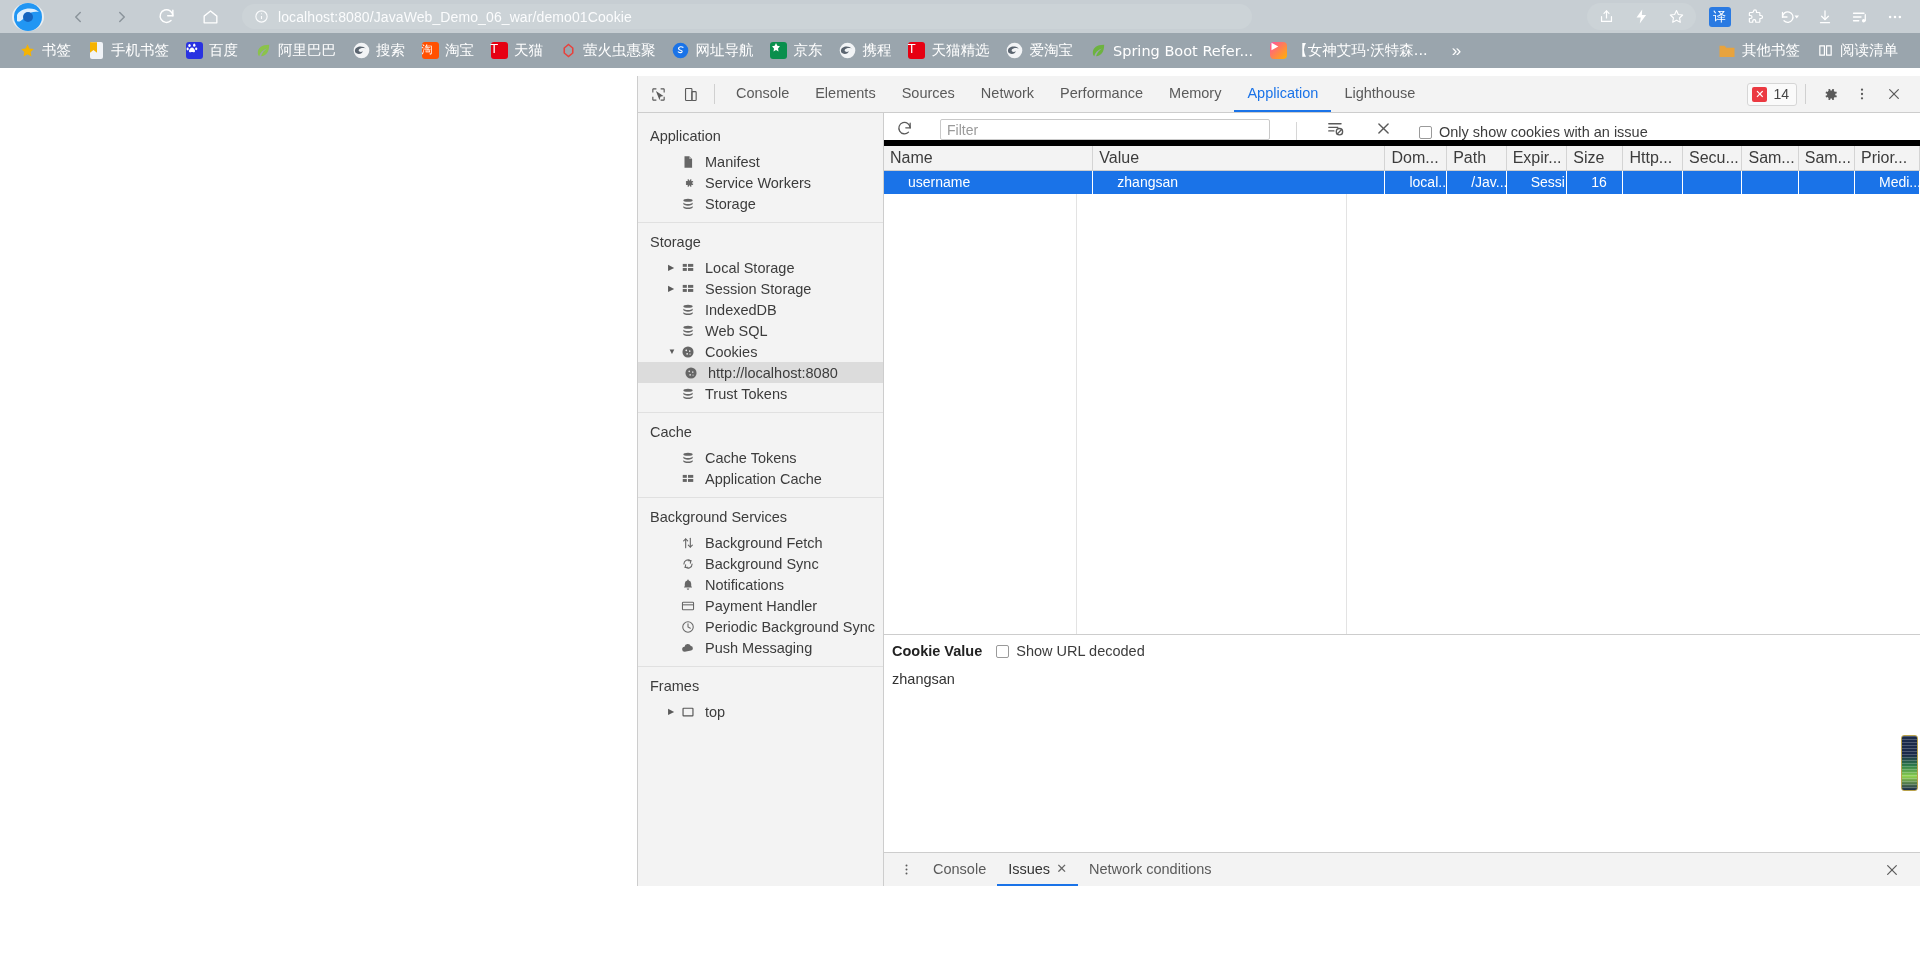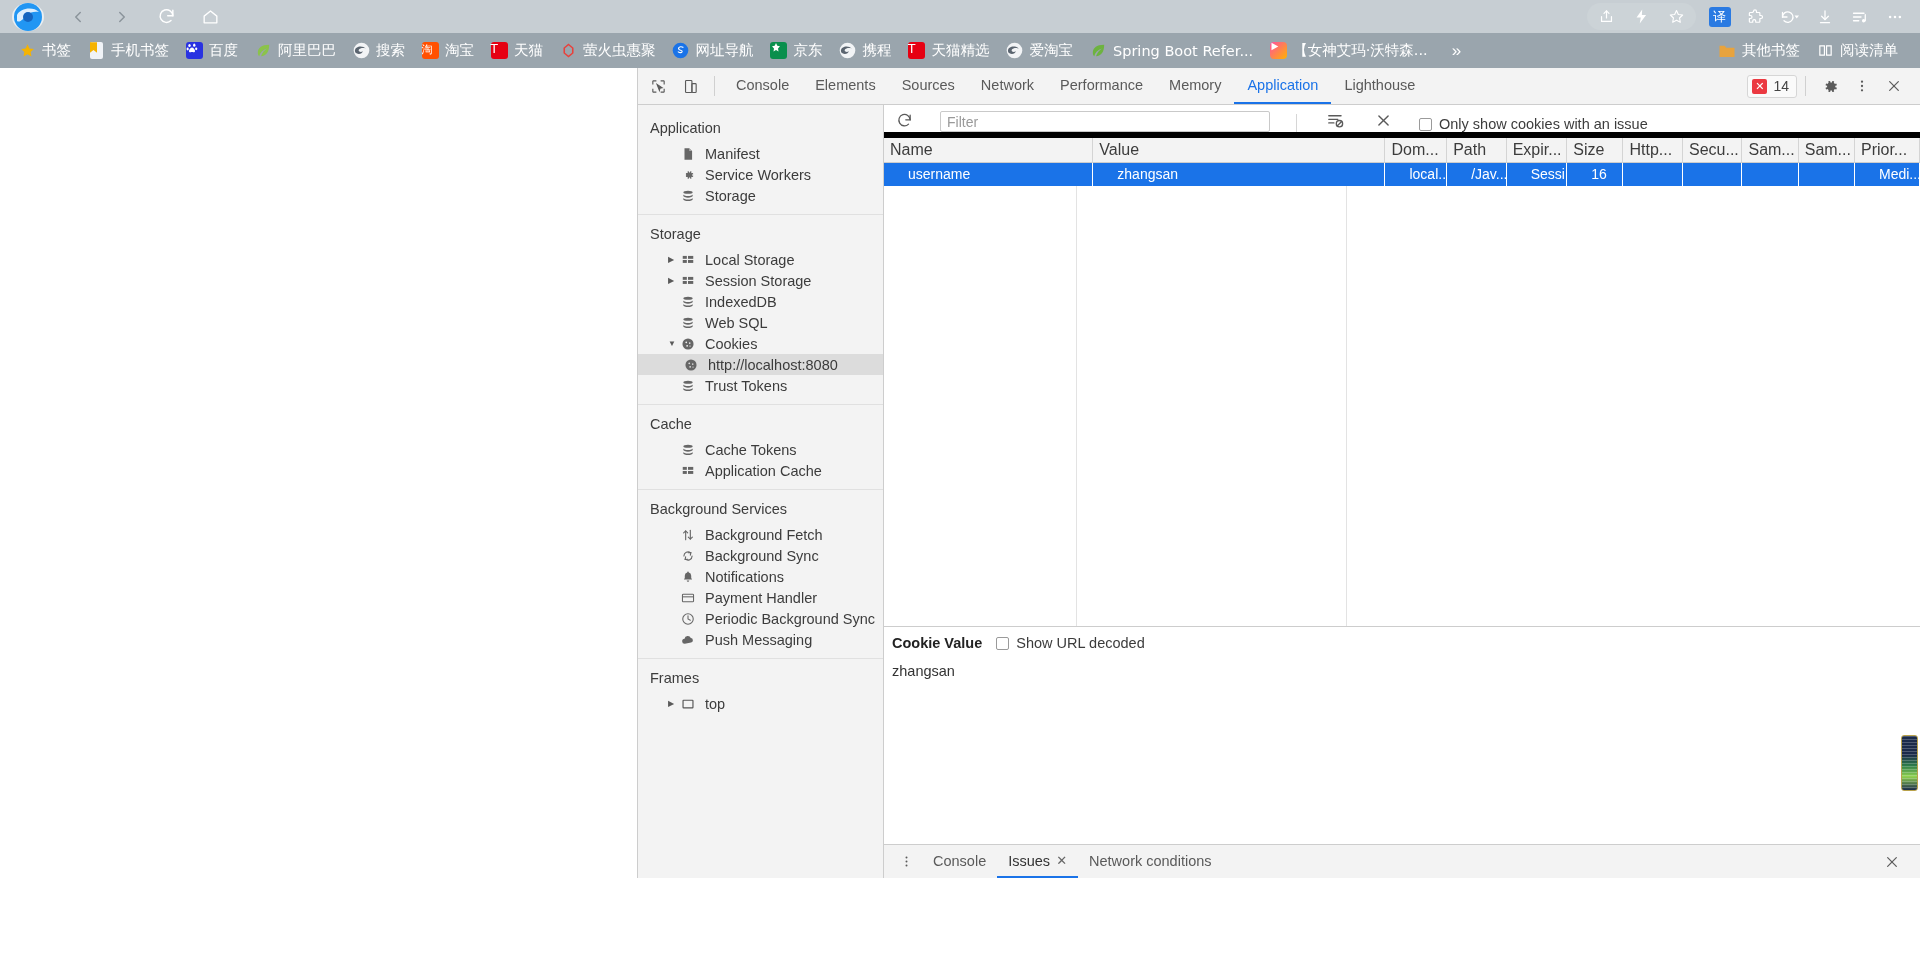--- a/index.html
+++ b/index.html
@@ -80,21 +80,21 @@
   .bm-right { margin-left:auto; display:flex; align-items:center; padding-right:14px; }
 
   
   .page-area {
     position:absolute; left:0; top:68px; width:1920px; height:910px;
     background:#ffffff;
   }
 
   
   .devtools {
-    position:absolute; left:637px; top:68px; width:1283px; height:810px;
+    position:absolute; left:637px; top:76px; width:1283px; height:810px;
     background:#ffffff;
     border-left:1px solid #cdcdcd;
     display:flex; flex-direction:column;
     font-size:14px; color:#333;
   }
   .dt-tabbar {
     height:37px; display:flex; align-items:center;
     border-bottom:1px solid #cdcdcd;
     background:#f3f3f3;
     padding-left:4px;
@@ -250,20 +250,30 @@
         <path d="M20 11a8 8 0 1 0-2.3 6.1"></path>
         <polyline points="20 4 20 11 13.5 11"></polyline>
       </svg>
   </div>
   <div class="nav-btn enabled">
     <svg width="19" height="19" viewBox="0 0 24 24" fill="none" stroke="currentColor" stroke-width="1.7" stroke-linejoin="round">
         <path d="M4 11.5L12 5l8 6.5V20H4z"></path>
       </svg>
   </div>
 
+  <div class="omnibox">
+    <span class="info-ic">
+      <svg width="15" height="15" viewBox="0 0 24 24" fill="none" stroke="currentColor" stroke-width="1.8">
+          <circle cx="12" cy="12" r="9"></circle>
+          <line x1="12" y1="11" x2="12" y2="16"></line>
+          <circle cx="12" cy="7.6" r=".9" fill="currentColor" stroke="none"></circle>
+        </svg>
+    </span>
+    <span class="omni-url">localhost:8080/JavaWeb_Demo_06_war/demo01Cookie</span>
+  </div>
 
   <div class="tb-right">
     <div class="tb-group">
       <div class="tb-ic">
         <svg width="17" height="17" viewBox="0 0 24 24" fill="none" stroke="currentColor" stroke-width="1.7" stroke-linecap="round" stroke-linejoin="round">
             <path d="M5 12v7h14v-7"></path>
             <polyline points="8.5 7.5 12 4 15.5 7.5"></polyline>
             <line x1="12" y1="4" x2="12" y2="14"></line>
           </svg>
       </div>

